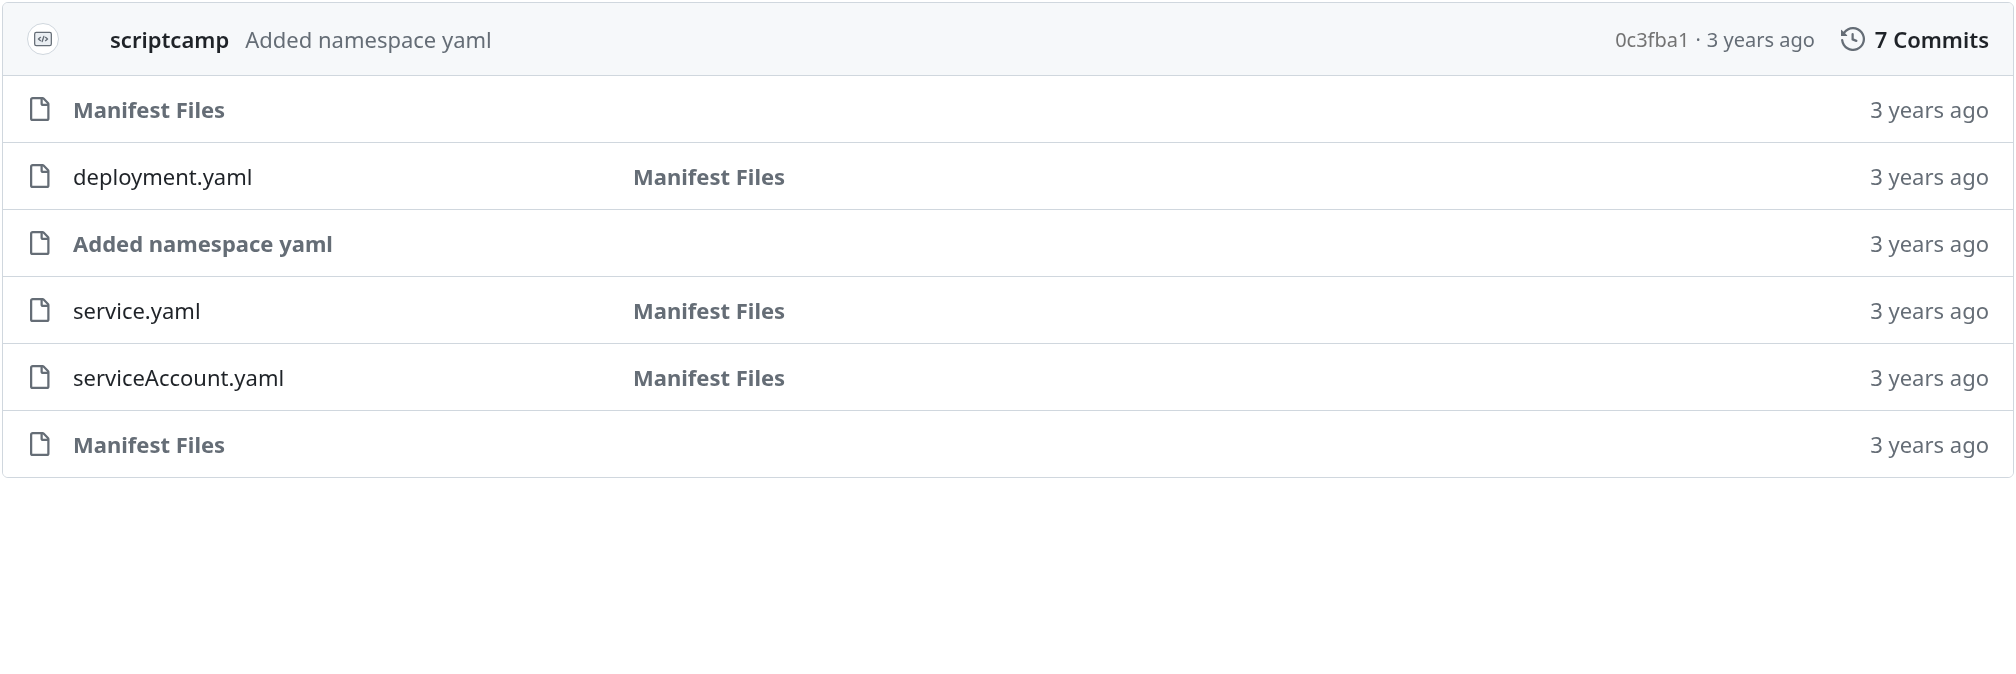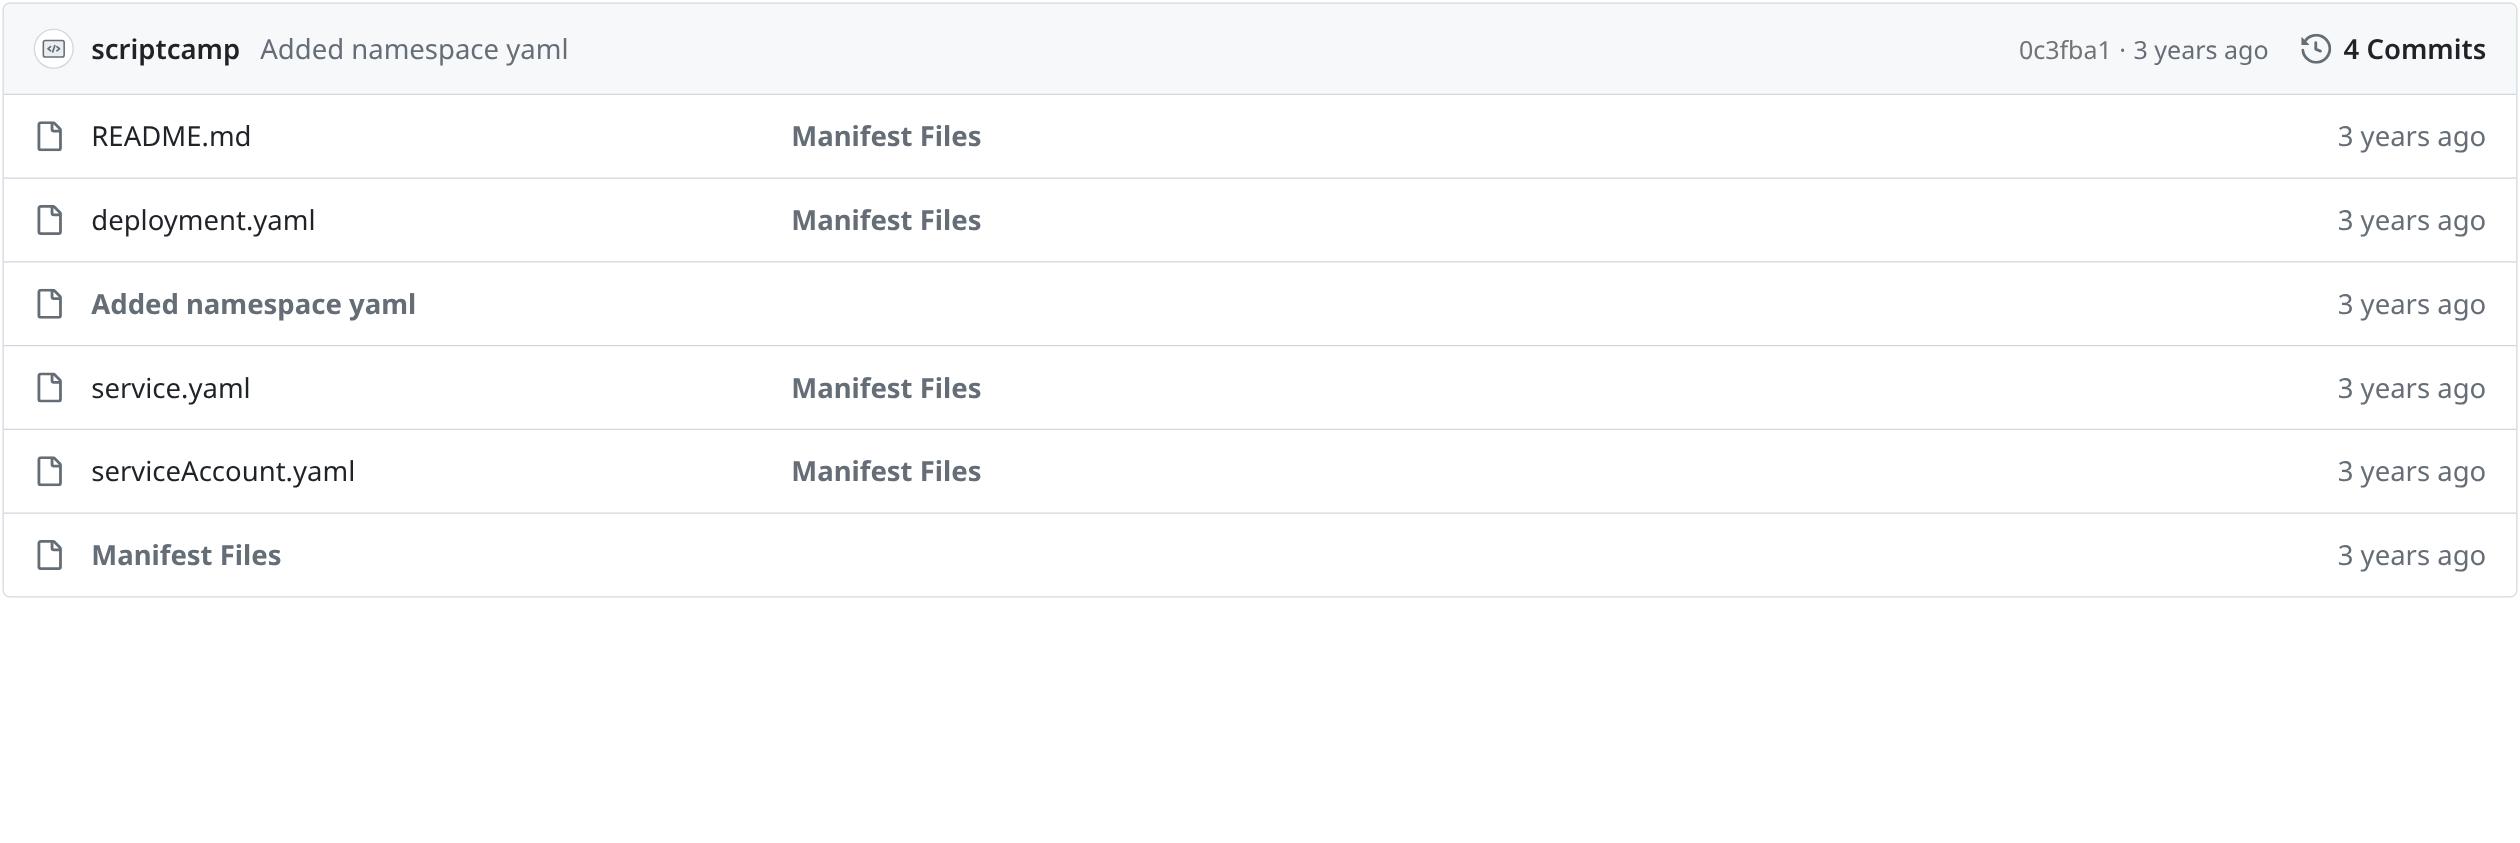--- a/index.html
+++ b/index.html
@@ -40,20 +40,21 @@
     }
     .avatar svg {
       width: 20px;
       height: 20px;
     }
     .author {
       font-weight: 600;
       font-size: 22px;
       color: #1f2328;
       margin-right: 16px;
+      margin-left: 37px;
     }
     .commit-msg {
       font-size: 22px;
       color: #656d76;
     }
     .header-spacer {
       flex: 1;
     }
     .commit-hash {
       font-size: 20px;
@@ -135,30 +136,29 @@
     <span class="author">scriptcamp</span>
     <span class="commit-msg">Added namespace yaml</span>
     <div class="header-spacer"></div>
     <span class="commit-hash">0c3fba1</span>
     <span class="header-sep">·</span>
     <span class="commit-ago">3 years ago</span>
     <span class="history-link">
       <svg viewBox="0 0 16 16">
         <path d="m.427 1.927 1.215 1.215a8.002 8.002 0 1 1-1.6 5.685.75.75 0 1 1 1.493-.154 6.5 6.5 0 1 0 1.18-4.458l1.358 1.358A.25.25 0 0 1 3.896 6H.25A.25.25 0 0 1 0 5.75V2.104a.25.25 0 0 1 .427-.177ZM7.75 4a.75.75 0 0 1 .75.75v2.992l2.028.812a.75.75 0 0 1-.557 1.392l-2.5-1A.751.751 0 0 1 7 8.25v-3.5A.75.75 0 0 1 7.75 4Z"></path>
       </svg>
-      <span>4 Commits</span>
+      <span>7 Commits</span>
     </span>
   </div>
 
   <div id="file-rows">
       <div class="file-row">
         <svg class="file-icon" viewBox="0 0 16 16">
           <path d="M2 1.75C2 .784 2.784 0 3.75 0h6.586c.464 0 .909.184 1.237.513l2.914 2.914c.329.328.513.773.513 1.237v9.586A1.75 1.75 0 0 1 13.25 16h-9.5A1.75 1.75 0 0 1 2 14.25Zm1.75-.25a.25.25 0 0 0-.25.25v12.5c0 .138.112.25.25.25h9.5a.25.25 0 0 0 .25-.25V6h-2.75A1.75 1.75 0 0 1 9 4.25V1.5Zm6.75.062V4.25c0 .138.112.25.25.25h2.688l-.011-.013-2.914-2.914-.013-.011Z"></path>
         </svg>
-        <span class="file-name">README.md</span>
         <span class="file-commit">Manifest Files</span>
         <span class="file-ago">3 years ago</span>
       </div>
       <div class="file-row">
         <svg class="file-icon" viewBox="0 0 16 16">
           <path d="M2 1.75C2 .784 2.784 0 3.75 0h6.586c.464 0 .909.184 1.237.513l2.914 2.914c.329.328.513.773.513 1.237v9.586A1.75 1.75 0 0 1 13.25 16h-9.5A1.75 1.75 0 0 1 2 14.25Zm1.75-.25a.25.25 0 0 0-.25.25v12.5c0 .138.112.25.25.25h9.5a.25.25 0 0 0 .25-.25V6h-2.75A1.75 1.75 0 0 1 9 4.25V1.5Zm6.75.062V4.25c0 .138.112.25.25.25h2.688l-.011-.013-2.914-2.914-.013-.011Z"></path>
         </svg>
         <span class="file-name">deployment.yaml</span>
         <span class="file-commit">Manifest Files</span>
         <span class="file-ago">3 years ago</span>

